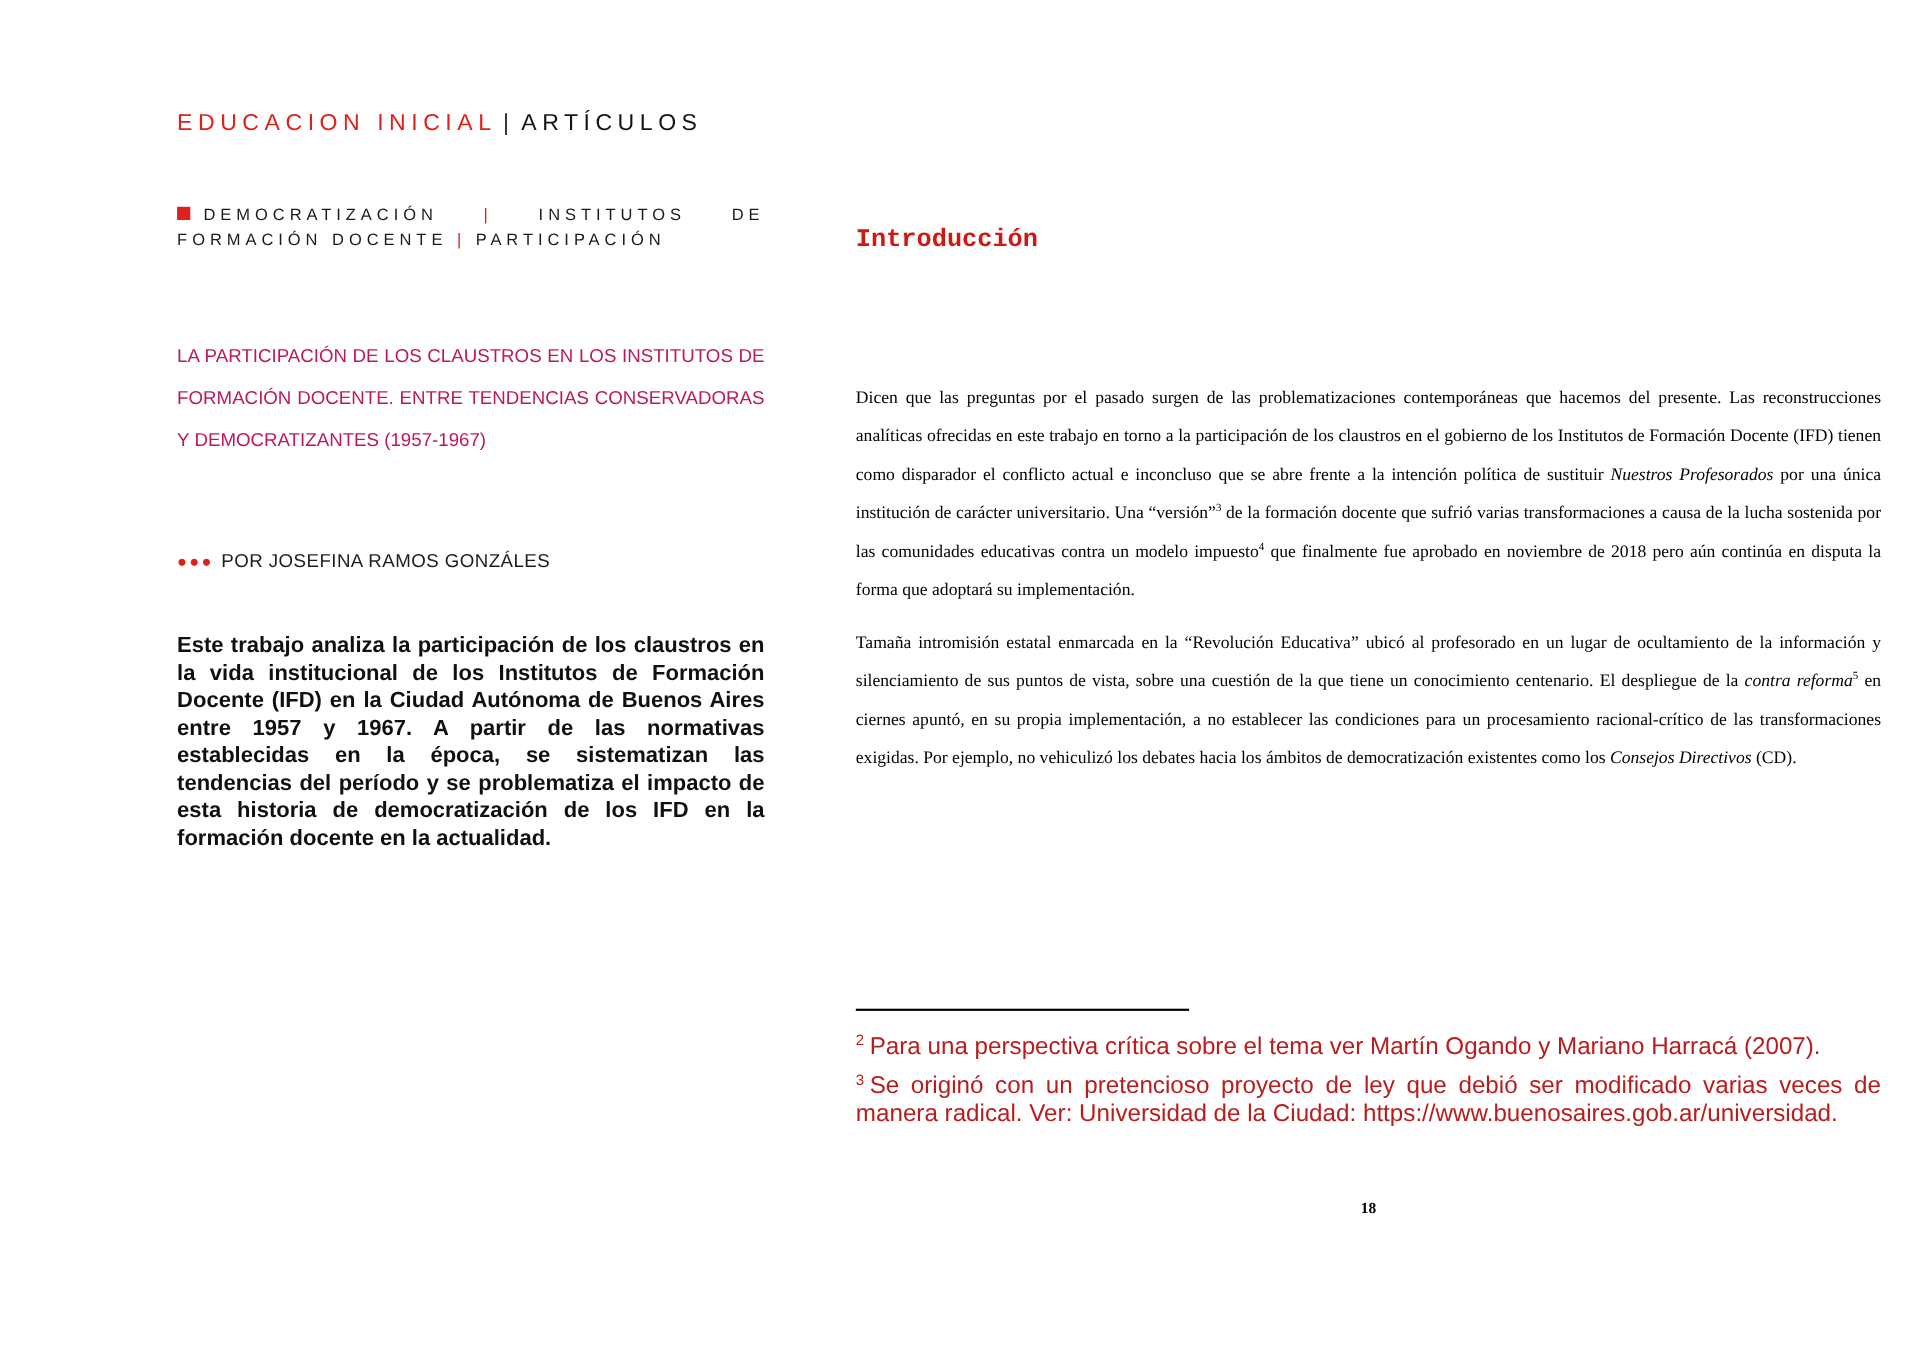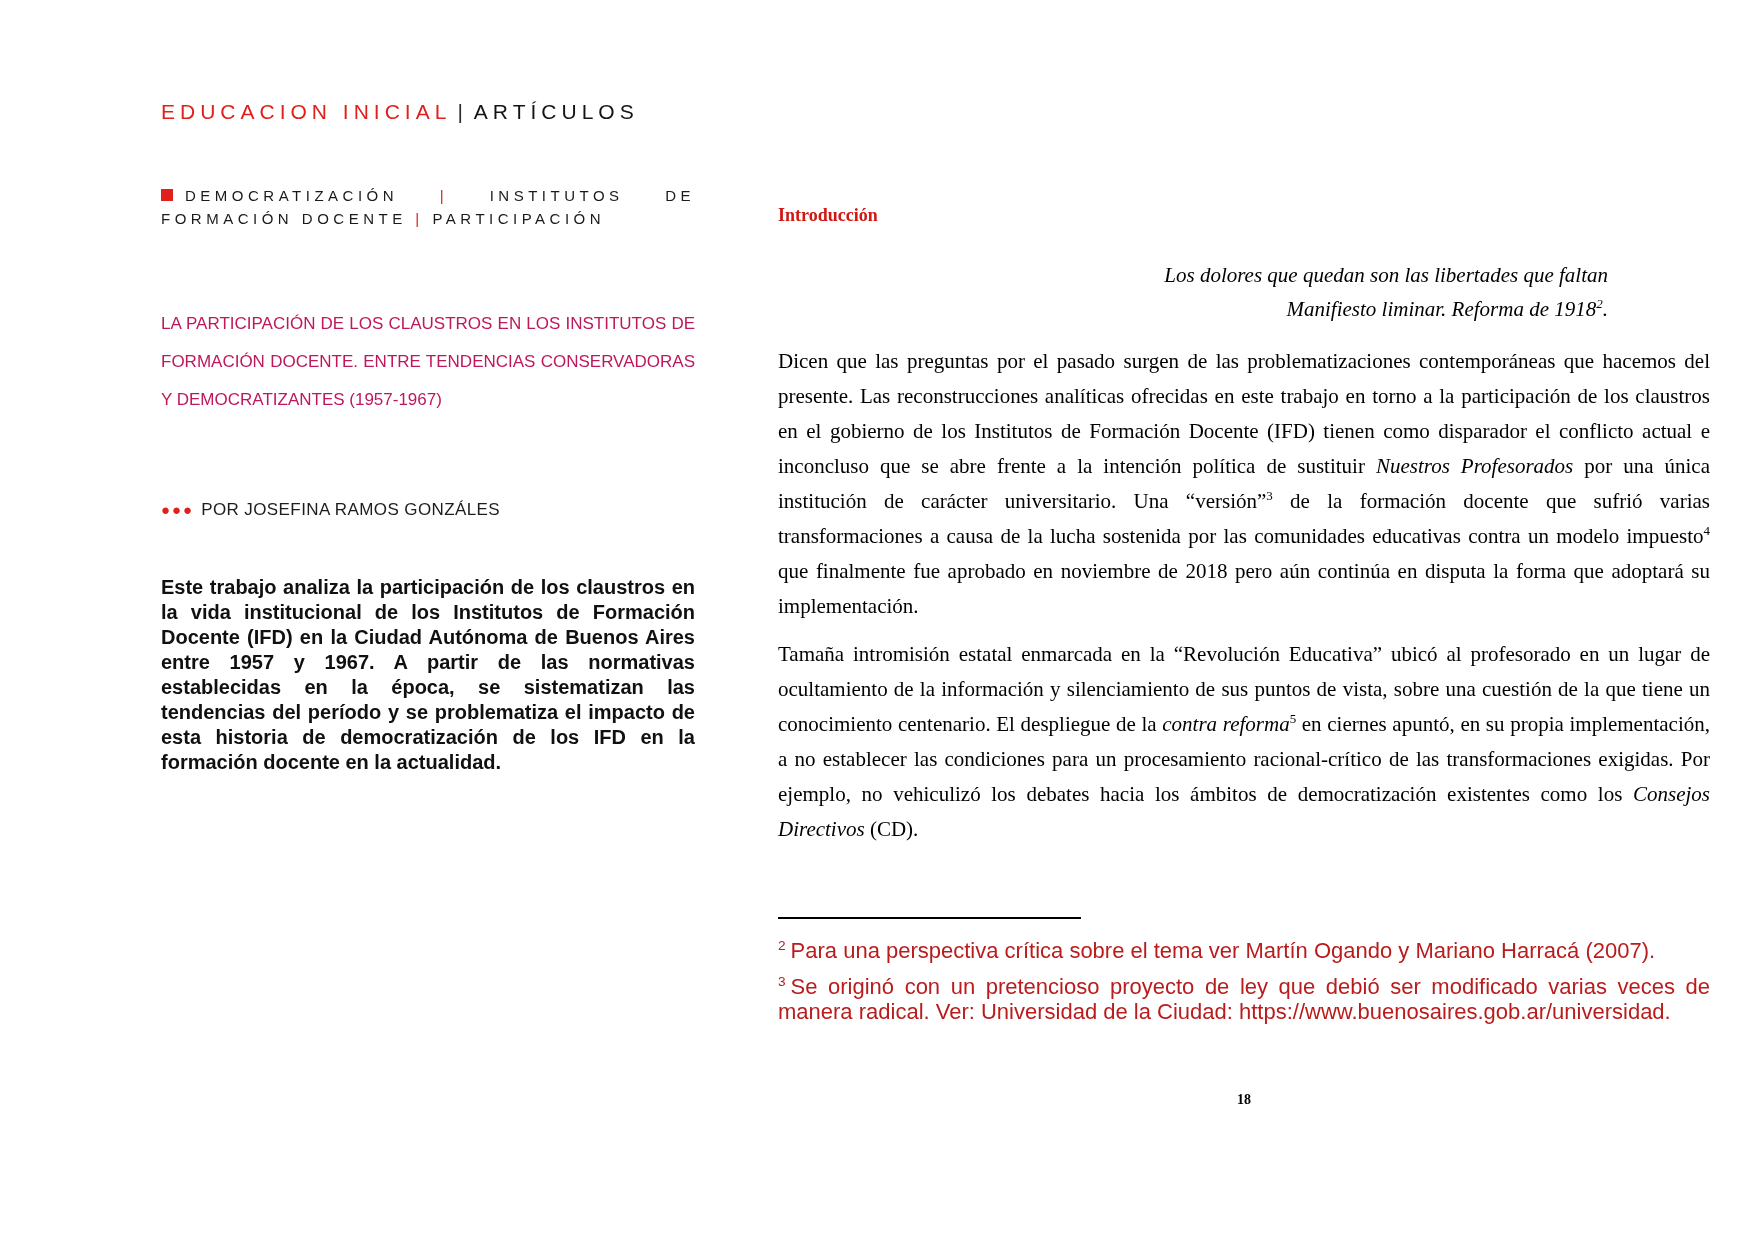--- a/index.html
+++ b/index.html
@@ -49,33 +49,33 @@
   .byline .dots{color:var(--accent);font-size:15px;letter-spacing:2px;margin-right:7px;}
 
   .abstract{
     left:133px;top:575px;width:534px;
     font-weight:700;font-size:20px;line-height:25px;
     text-align:justify;color:#101010;
   }
 
   .section-heading{
     left:750px;top:205px;
-    font-family:Liberation Serif, serif;
-    font-size:18px;font-weight:700;color:var(--accent-dark);
+    font-family:Liberation Mono, monospace;
+    font-size:23px;font-weight:700;color:var(--accent-dark);
   }
   .epigraph{
     left:750px;top:258px;width:932px;padding-right:102px;
     font-family:"Liberation Serif",serif;
     font-style:italic;font-size:21px;line-height:34px;
     text-align:right;color:#000;
   }
   .body-text{
     left:750px;top:344px;width:932px;
     font-family:"Liberation Serif",serif;
-    font-size:21px;line-height:35px;text-align:justify;color:#000;
+    font-size:16px;line-height:35px;text-align:justify;color:#000;
   }
   .body-text p + p{margin-top:13px;}
   sup{font-size:0.62em;vertical-align:super;line-height:0;}
   em{font-style:italic;}
 
   .fn-separator{
     left:750px;top:917px;width:303px;height:0;
     border-top:2px solid #000;
   }
   .footnotes{
@@ -108,24 +108,20 @@
   <h1 class="abs title">LA PARTICIPACIÓN DE LOS CLAUSTROS EN LOS INSTITUTOS DE FORMACIÓN DOCENTE. ENTRE TENDENCIAS CONSERVADORAS Y DEMOCRATIZANTES (1957-1967)</h1>
 
   <div class="abs byline">
     <span class="dots">●●●</span><span>POR JOSEFINA RAMOS GONZÁLES</span>
   </div>
 
   <p class="abs abstract">Este trabajo analiza la participación de los claustros en la vida institucional de los Institutos de Formación Docente (IFD) en la Ciudad Autónoma de Buenos Aires entre 1957 y 1967. A partir de las normativas establecidas en la época, se sistematizan las tendencias del período y se problematiza el impacto de esta historia de democratización de los IFD en la formación docente en la actualidad.</p>
 
   <h2 class="abs section-heading">Introducción</h2>
 
-  <div class="abs epigraph">
-    <div>Los dolores que quedan son las libertades que faltan</div>
-    <div><span>Manifiesto liminar. Reforma de 1918</span><sup>2</sup><span>.</span></div>
-  </div>
 
   <div class="abs body-text">
     <p><span>Dicen que las preguntas por el pasado surgen de las problematizaciones contemporáneas que hacemos del presente. Las reconstrucciones analíticas ofrecidas en este trabajo en torno a la participación de los claustros en el gobierno de los Institutos de Formación Docente (IFD) tienen como disparador el conflicto actual e inconcluso que se abre frente a la intención política de sustituir </span><em>Nuestros Profesorados</em><span> por una única institución de carácter universitario. Una “versión”</span><sup>3</sup><span> de la formación docente que sufrió varias transformaciones a causa de la lucha sostenida por las comunidades educativas contra un modelo impuesto</span><sup>4</sup><span> que finalmente fue aprobado en noviembre de 2018 pero aún continúa en disputa la forma que adoptará su implementación.</span></p>
     <p><span>Tamaña intromisión estatal enmarcada en la “Revolución Educativa” ubicó al profesorado en un lugar de ocultamiento de la información y silenciamiento de sus puntos de vista, sobre una cuestión de la que tiene un conocimiento centenario. El despliegue de la </span><em>contra reforma</em><sup>5</sup><span> en ciernes apuntó, en su propia implementación, a no establecer las condiciones para un procesamiento racional-crítico de las transformaciones exigidas. Por ejemplo, no vehiculizó los debates hacia los ámbitos de democratización existentes como los </span><em>Consejos Directivos</em><span> (CD).</span></p>
   </div>
 
   <div class="abs fn-separator"></div>
 
   <div class="abs footnotes">
     <p class="footnote"><sup>2</sup><span>Para una perspectiva crítica sobre el tema ver Martín Ogando y Mariano Harracá (2007).</span></p>

